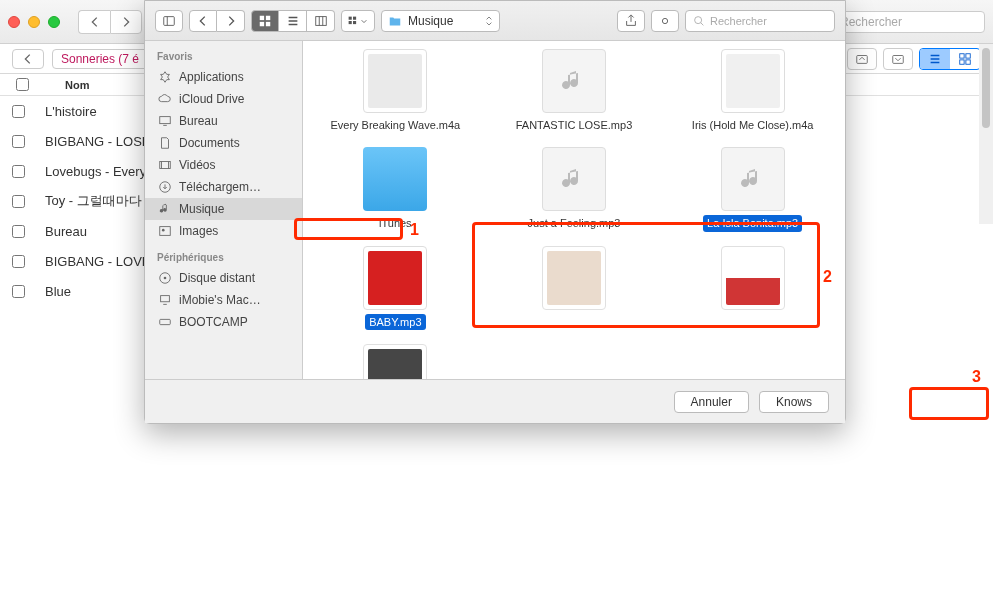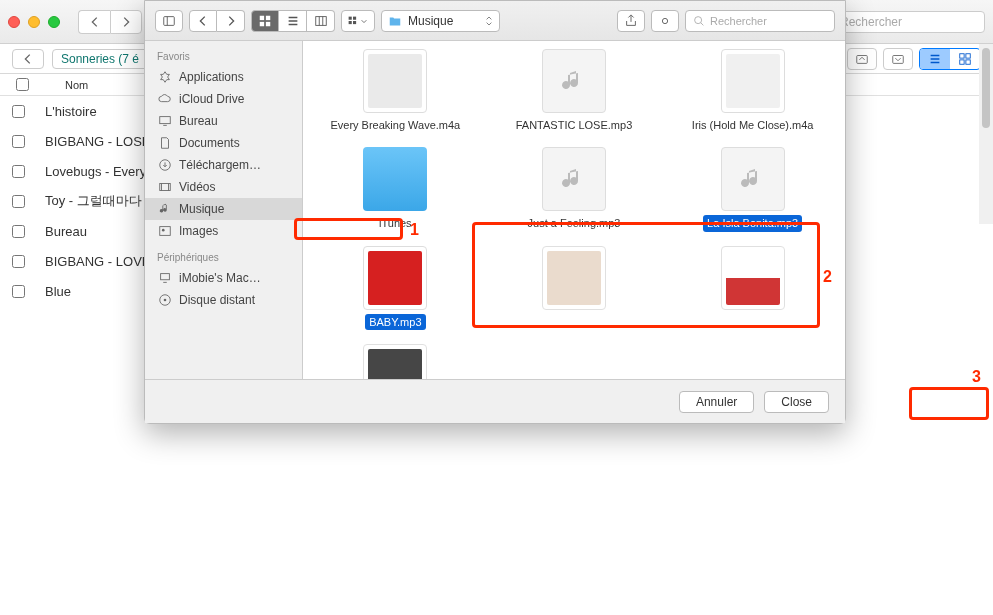--- a/index.html
+++ b/index.html
@@ -14,51 +14,51 @@
     .tl.green { background: #28c940; border: 0.5px solid #1dad2c; }
     .tb-btn { width: 32px; height: 24px; background: #fff; border: 1px solid #ccc; border-radius: 4px; display: flex; align-items: center; justify-content: center; color: #666; }
     .tb-seg { display: flex; }
     .tb-seg .tb-btn:first-child { border-radius: 4px 0 0 4px; border-right: none; }
     .tb-seg .tb-btn:last-child { border-radius: 0 4px 4px 0; }
     .search-main { flex: 1; max-width: 170px; margin-left: auto; height: 22px; border: 1px solid #ccc; border-radius: 4px; background: #fff; display: flex; align-items: center; padding: 0 6px; color: #aaa; font-size: 12px; gap: 4px; }
     
     
     .nav-bar { height: 30px; border-bottom: 1px solid #d8d8d8; display: flex; align-items: center; padding: 0 12px; gap: 8px; }
     .nav-back { width: 32px; height: 20px; border: 1px solid #ccc; border-radius: 4px; display: flex; align-items: center; justify-content: center; }
-    .nav-pill { height: 20px; border: 1px solid #ccc; border-radius: 4px; padding: 0 8px; font-size: 12px; display: flex; align-items: center; color: #0f766e; }
+    .nav-pill { height: 20px; border: 1px solid #ccc; border-radius: 4px; padding: 0 8px; font-size: 12px; display: flex; align-items: center; color: #be185d; }
     .nav-right { margin-left: auto; display: flex; gap: 6px; }
     .nav-icon-btn { width: 30px; height: 22px; border: 1px solid #ccc; border-radius: 4px; display: flex; align-items: center; justify-content: center; }
     .view-toggle { display: flex; border: 1px solid #007aff; border-radius: 4px; overflow: hidden; height: 22px; }
     .view-toggle > div { width: 30px; display: flex; align-items: center; justify-content: center; }
     .view-toggle .active { background: #9dcbff; }
     
     
     .list-header { height: 22px; border-bottom: 1px solid #e0e0e0; display: flex; align-items: center; padding: 0 12px; font-size: 11px; color: #333; }
-    .list-header .col-nom { margin-left: 36px; }
+    .list-header .col-nom { margin-left: 36px; font-weight: bold; }
     
     
     .list-row { height: 30px; display: flex; align-items: center; padding: 0 12px; font-size: 13px; color: #333; }
     .list-row input[type=checkbox] { margin-right: 20px; }
     
     
     .finder-dialog { position: absolute; top: 0; left: 144px; width: 702px; height: 424px; background: #f0f0f0; border: 1px solid #bbb; border-radius: 0 0 6px 6px; box-shadow: 0 10px 30px rgba(0,0,0,0.3); display: flex; flex-direction: column; }
     .finder-toolbar { height: 40px; background: linear-gradient(#f0f0f0, #e6e6e6); border-bottom: 1px solid #ccc; display: flex; align-items: center; padding: 0 10px; gap: 6px; }
     .ft-btn { height: 22px; min-width: 28px; background: #fff; border: 1px solid #bbb; border-radius: 4px; display: flex; align-items: center; justify-content: center; padding: 0 4px; color: #555; font-size: 11px; }
     .ft-seg { display: flex; }
     .ft-seg .ft-btn { border-radius: 0; }
     .ft-seg .ft-btn:first-child { border-radius: 4px 0 0 4px; }
     .ft-seg .ft-btn:last-child { border-radius: 0 4px 4px 0; border-left: none; }
     .ft-seg .ft-btn:not(:first-child):not(:last-child) { border-left: none; }
     .ft-seg .ft-btn.active { background: #6a6a6a; color: #fff; }
     .folder-dd { flex: 1; max-width: 180px; height: 22px; background: #fff; border: 1px solid #bbb; border-radius: 4px; display: flex; align-items: center; padding: 0 6px; gap: 6px; font-size: 12px; color: #333; }
     .finder-search { width: 150px; height: 22px; background: #fff; border: 1px solid #bbb; border-radius: 4px; display: flex; align-items: center; padding: 0 6px; gap: 4px; font-size: 11px; color: #aaa; }
     
     .finder-body { flex: 1; display: flex; overflow: hidden; }
     .sidebar { width: 158px; background: #f0f0f0; border-right: 1px solid #ccc; padding: 6px 0; overflow-y: auto; font-size: 12px; }
-    .sidebar-section { color: #888; font-size: 10px; font-weight: 400; padding: 4px 12px; }
+    .sidebar-section { color: #888; font-size: 10px; font-weight: 700; padding: 4px 12px; }
     .sidebar-item { display: flex; align-items: center; gap: 6px; padding: 3px 12px; color: #444; cursor: default; }
     .sidebar-item .icon { width: 16px; height: 16px; display: flex; align-items: center; justify-content: center; color: #666; }
     .sidebar-item.selected { background: #d8d8d8; }
     
     .file-area { flex: 1; background: #fff; overflow-y: auto; padding: 8px; position: relative; }
     .file-grid { display: grid; grid-template-columns: repeat(3, 1fr); gap: 14px 10px; }
     .file-item { display: flex; flex-direction: column; align-items: center; gap: 4px; }
     .file-icon { width: 64px; height: 64px; background: #f4f4f4; border: 1px solid #ddd; border-radius: 4px; display: flex; align-items: center; justify-content: center; color: #bbb; }
     .file-icon.folder { background: linear-gradient(#6bc5f8, #3ba7e8); border: none; }
     .file-icon.album { background: #fff; padding: 4px; }
@@ -309,35 +309,35 @@
           <span class="icon">
             <svg viewBox="0 0 16 16">
               <path d="M4 2h6l2 2v10H4z" fill="none" stroke="currentColor"></path>
             </svg>
           </span>
           <span>Documents</span>
         </div>
       <div class="sidebar-item">
           <span class="icon">
             <svg viewBox="0 0 16 16">
+              <rect x="2" y="4" width="12" height="8" fill="none" stroke="currentColor"></rect>
+              <path d="M4 4v8M12 4v8" stroke="currentColor"></path>
+            </svg>
+          </span>
+          <span>Vidéos</span>
+        </div>
+      <div class="sidebar-item">
+          <span class="icon">
+            <svg viewBox="0 0 16 16">
               <circle cx="8" cy="8" r="6" fill="none" stroke="currentColor"></circle>
               <path d="M8 5v5M6 8l2 2 2-2" fill="none" stroke="currentColor"></path>
             </svg>
           </span>
           <span>Téléchargem…</span>
         </div>
-      <div class="sidebar-item">
-          <span class="icon">
-            <svg viewBox="0 0 16 16">
-              <rect x="2" y="4" width="12" height="8" fill="none" stroke="currentColor"></rect>
-              <path d="M4 4v8M12 4v8" stroke="currentColor"></path>
-            </svg>
-          </span>
-          <span>Vidéos</span>
-        </div>
       <div class="sidebar-item selected">
           <span class="icon">
             <svg viewBox="0 0 16 16">
               <path d="M6 3v7a2 2 0 11-1-1.7V4l5-1v6a2 2 0 11-1-1.7V2z" fill="currentColor"></path>
             </svg>
           </span>
           <span>Musique</span>
         </div>
       <div class="sidebar-item">
           <span class="icon">
@@ -346,34 +346,42 @@
               <circle cx="6" cy="7" r="1.5" fill="currentColor"></circle>
             </svg>
           </span>
           <span>Images</span>
         </div>
 
       <div class="sidebar-section" style="margin-top:6px">Périphériques</div>
       <div class="sidebar-item">
           <span class="icon">
             <svg viewBox="0 0 16 16">
+              <circle cx="8" cy="8" r="6" fill="none" stroke="currentColor"></circle>
+              <circle cx="8" cy="8" r="1.5" fill="currentColor"></circle>
+            </svg>
+          </span>
+          <span>Disque distant</span>
+        </div>
+      <div class="sidebar-item">
+          <span class="icon">
+            <svg viewBox="0 0 16 16">
               <rect x="3" y="3" width="10" height="7" fill="none" stroke="currentColor"></rect>
               <path d="M6 13h4" stroke="currentColor"></path>
             </svg>
           </span>
           <span>iMobie's Mac…</span>
         </div>
       <div class="sidebar-item">
           <span class="icon">
             <svg viewBox="0 0 16 16">
-              <circle cx="8" cy="8" r="6" fill="none" stroke="currentColor"></circle>
-              <circle cx="8" cy="8" r="1.5" fill="currentColor"></circle>
-            </svg>
-          </span>
-          <span>Disque distant</span>
+              <rect x="2" y="5" width="12" height="6" rx="1" fill="none" stroke="currentColor"></rect>
+            </svg>
+          </span>
+          <span>BOOTCAMP</span>
         </div>
     </div>
 
     <div class="file-area">
       <div class="file-grid">
         <div class="file-item">
             <div class="file-icon album">
               <div class="inner"></div>
             </div>
             <div class="file-label">Every Breaking Wave.m4a</div>
@@ -432,21 +440,21 @@
             <div class="file-icon album">
               <div class="inner" style="background:#333"></div>
             </div>
           </div>
       </div>
     </div>
   </div>
 
   <div class="finder-footer">
     <button class="dlg-btn">Annuler</button>
-    <button class="dlg-btn">Close</button>
+    <button class="dlg-btn">Knows</button>
   </div>
 </div>
 
 <div class="annotation-box" style="top:218px;left:294px;width:109px;height:22px"></div>
 <div class="annotation-num" style="top:221px;left:410px">1</div>
 <div class="annotation-box" style="top:222px;left:472px;width:348px;height:106px"></div>
 <div class="annotation-num" style="top:268px;left:823px">2</div>
 <div class="annotation-box" style="top:387px;left:909px;width:80px;height:33px"></div>
 <div class="annotation-num" style="top:368px;left:972px">3</div>
 

